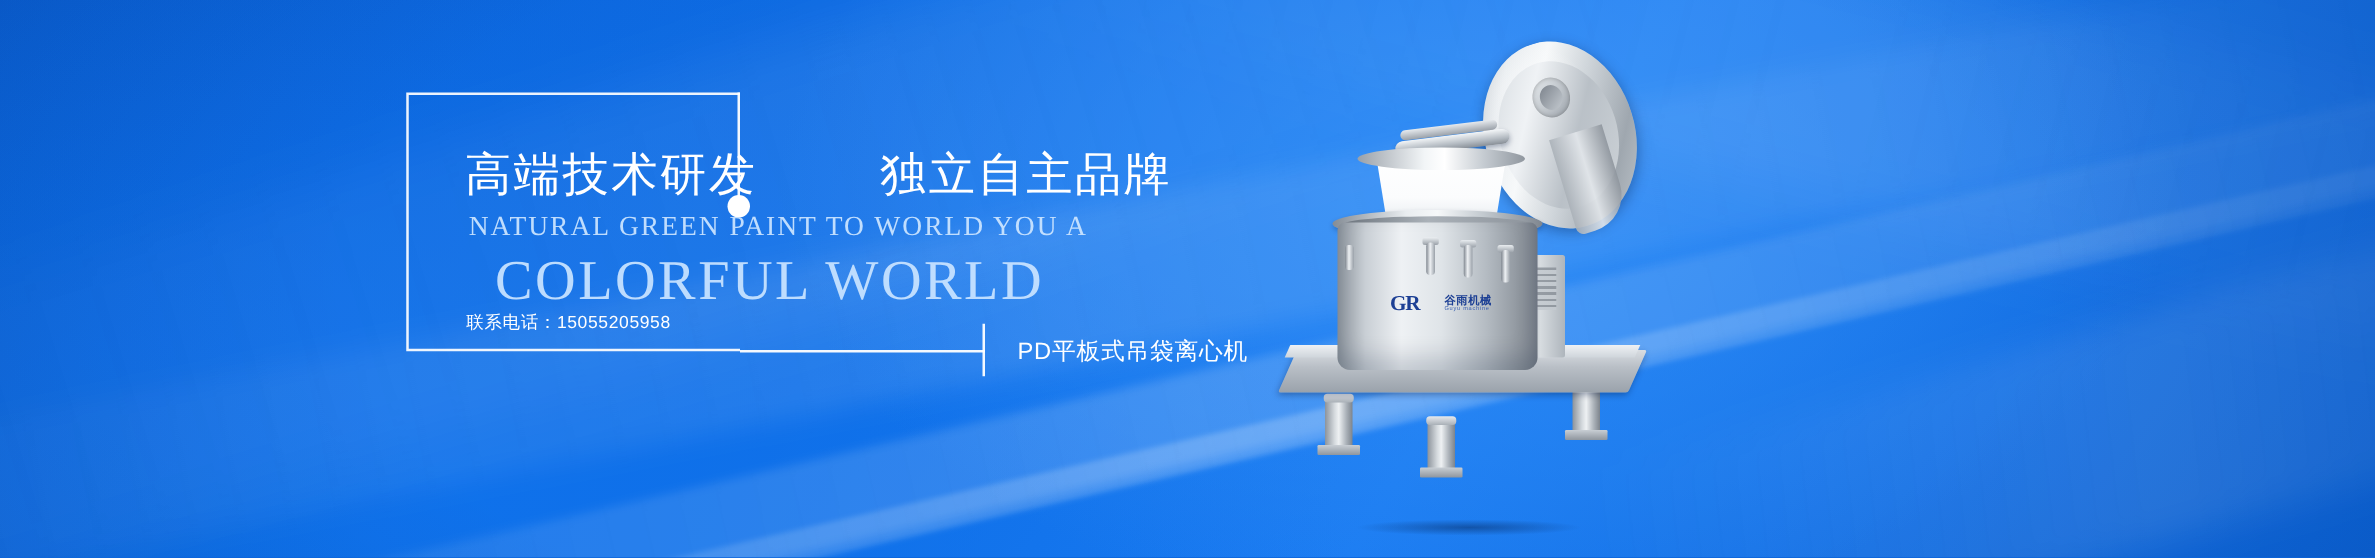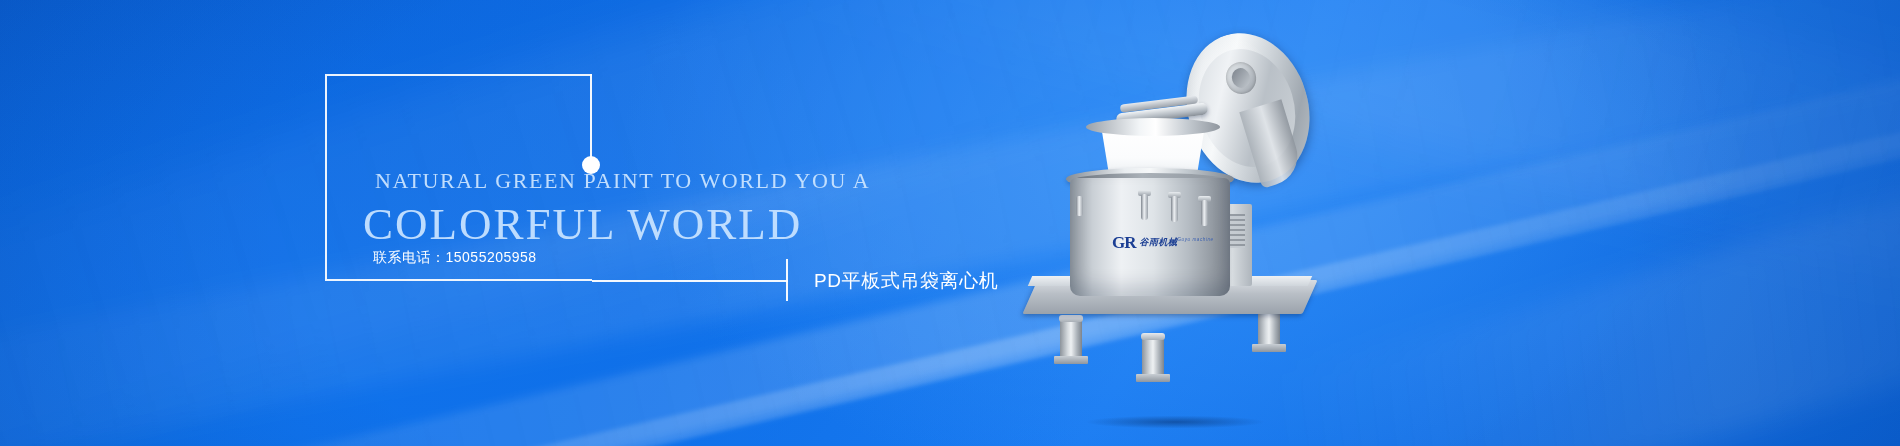--- a/index.html
+++ b/index.html
@@ -46,21 +46,21 @@
   
   .headline{position:absolute;left:372px;top:115px;display:flex;align-items:center;gap:0;
       color:#ffffff;font-size:37px;letter-spacing:2px;white-space:nowrap;font-weight:400;}
   .h-part-1{margin-right:66px;}
   .h-part-2{margin-left:32px;}
 
   
   .sub-en{position:absolute;left:375px;top:168px;
       font-family:"Liberation Serif", serif;
       font-size:22px;letter-spacing:1.6px;color:rgba(206,230,255,.92);white-space:nowrap;}
-  .big-en{position:absolute;left:363px;top:198px;
+  .big-en{position:absolute;left:396px;top:198px;
       font-family:"Liberation Serif", serif;
       font-size:45px;letter-spacing:2px;color:rgba(198,226,255,.95);white-space:nowrap;}
 
   
   .phone{position:absolute;left:373px;top:249px;color:#ffffff;font-size:14px;
       letter-spacing:.5px;white-space:nowrap;}
 
   
   .leader-h{position:absolute;left:592px;top:280px;width:196px;height:2px;background:rgba(255,255,255,.95);}
   .leader-v{position:absolute;left:786px;top:259px;width:2px;height:42px;background:rgba(255,255,255,.95);}
@@ -135,21 +135,21 @@
   .clamp-h{width:13px;height:6px;border-radius:2px;background:linear-gradient(180deg,#e9edf0,#9aa1a9);}
 
   
   .ctrlbox{left:196px;top:186px;width:36px;height:82px;
       background:linear-gradient(90deg,#9aa1a9,#d7dce0 45%,#aeb5bc);
       border-radius:2px;}
   .vent{left:204px;top:196px;width:21px;height:34px;
       background:repeating-linear-gradient(180deg,#8a9199 0 2px,#c3c9cf 2px 5px);opacity:.85;}
 
   
-  .logo{left:92px;top:216px;display:flex;align-items:center;gap:4px;}
+  .logo{left:92px;top:216px;display:flex;align-items:center;gap:20px;}
   .logo-gr{font-family:"Liberation Serif", serif;font-weight:bold;font-size:17px;color:#1c3f94;
       letter-spacing:-1px;line-height:1;}
   .logo-cn{font-size:9px;color:#1c3f94;font-weight:bold;line-height:1.05;letter-spacing:.5px;}
   .logo-py{font-size:4.5px;color:#3a5fb0;letter-spacing:.6px;line-height:1;}
   .shadow{left:30px;top:395px;width:250px;height:18px;border-radius:50%;
       background:radial-gradient(50% 50% at 50% 50%, rgba(0,25,70,.42) 0%, rgba(0,25,70,0) 72%);}
 </style>
 </head>
 <body>
 
@@ -160,20 +160,24 @@
   <div class="streak s1"></div>
   <div class="streak s2"></div>
   <div class="streak s3"></div>
   <div class="streak s6"></div>
   <div class="vig"></div>
 
   <div class="frame"></div>
   <div class="connector"></div>
   <div class="dot"></div>
 
+  <div class="headline">
+    <span class="h-part-1">高端技术研发</span>
+    <span class="h-part-2">独立自主品牌</span>
+  </div>
 
   <div class="sub-en">NATURAL GREEN PAINT TO WORLD YOU A</div>
   <div class="big-en">COLORFUL WORLD</div>
 
   <div class="phone">联系电话：15055205958</div>
 
   <div class="leader-h"></div>
   <div class="leader-v"></div>
   <div class="caption">PD平板式吊袋离心机</div>
 
@@ -218,20 +222,20 @@
     <div class="m-abs clamp-h" style="left:118px;top:172px;"></div>
     <div class="m-abs clamp" style="left:121px;top:176px;"></div>
     <div class="m-abs clamp-h" style="left:148px;top:174px;"></div>
     <div class="m-abs clamp" style="left:151px;top:178px;"></div>
     <div class="m-abs clamp-h" style="left:178px;top:178px;"></div>
     <div class="m-abs clamp" style="left:181px;top:182px;"></div>
     <div class="m-abs clamp" style="left:56px;top:178px;height:20px;"></div>
 
     <div class="m-abs logo">
       <span class="logo-gr">GR</span>
-      <span style="display:flex;font-style:italic;">
+      <span style="display:flex;flex-direction:column;">
         <span class="logo-cn">谷雨机械</span>
         <span class="logo-py">Guyu machine</span>
       </span>
     </div>
 
   </div>
 </div>
 
 </body></html>

